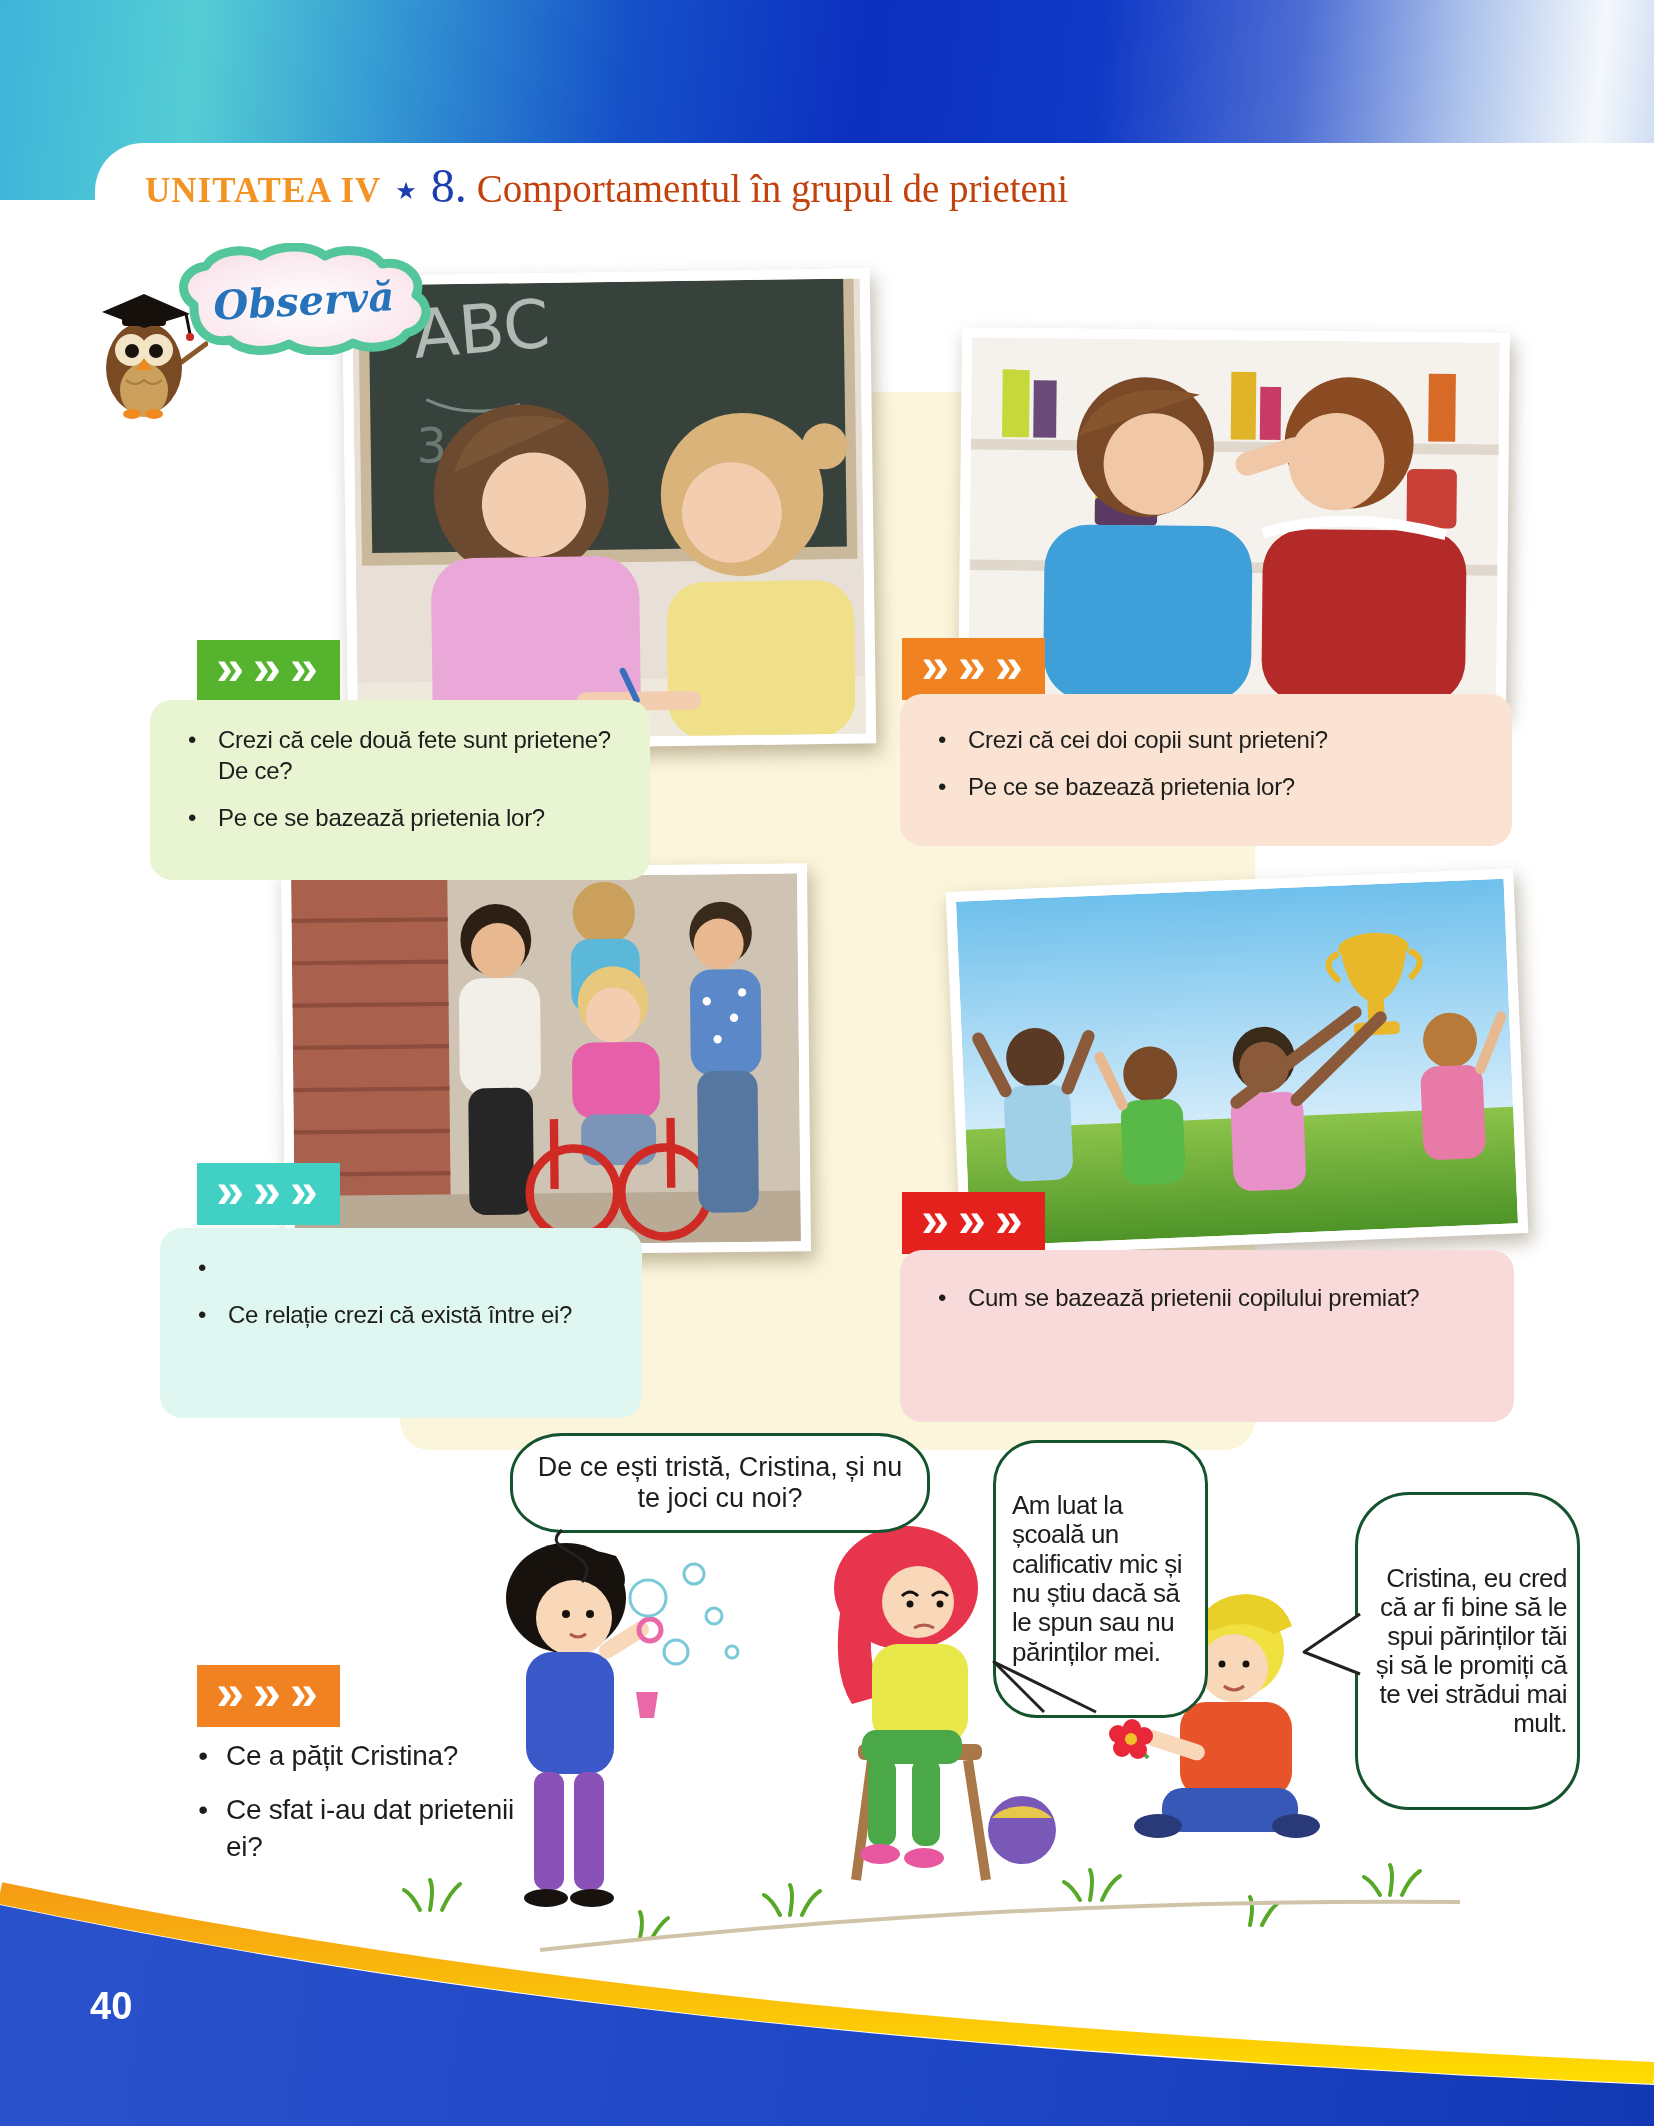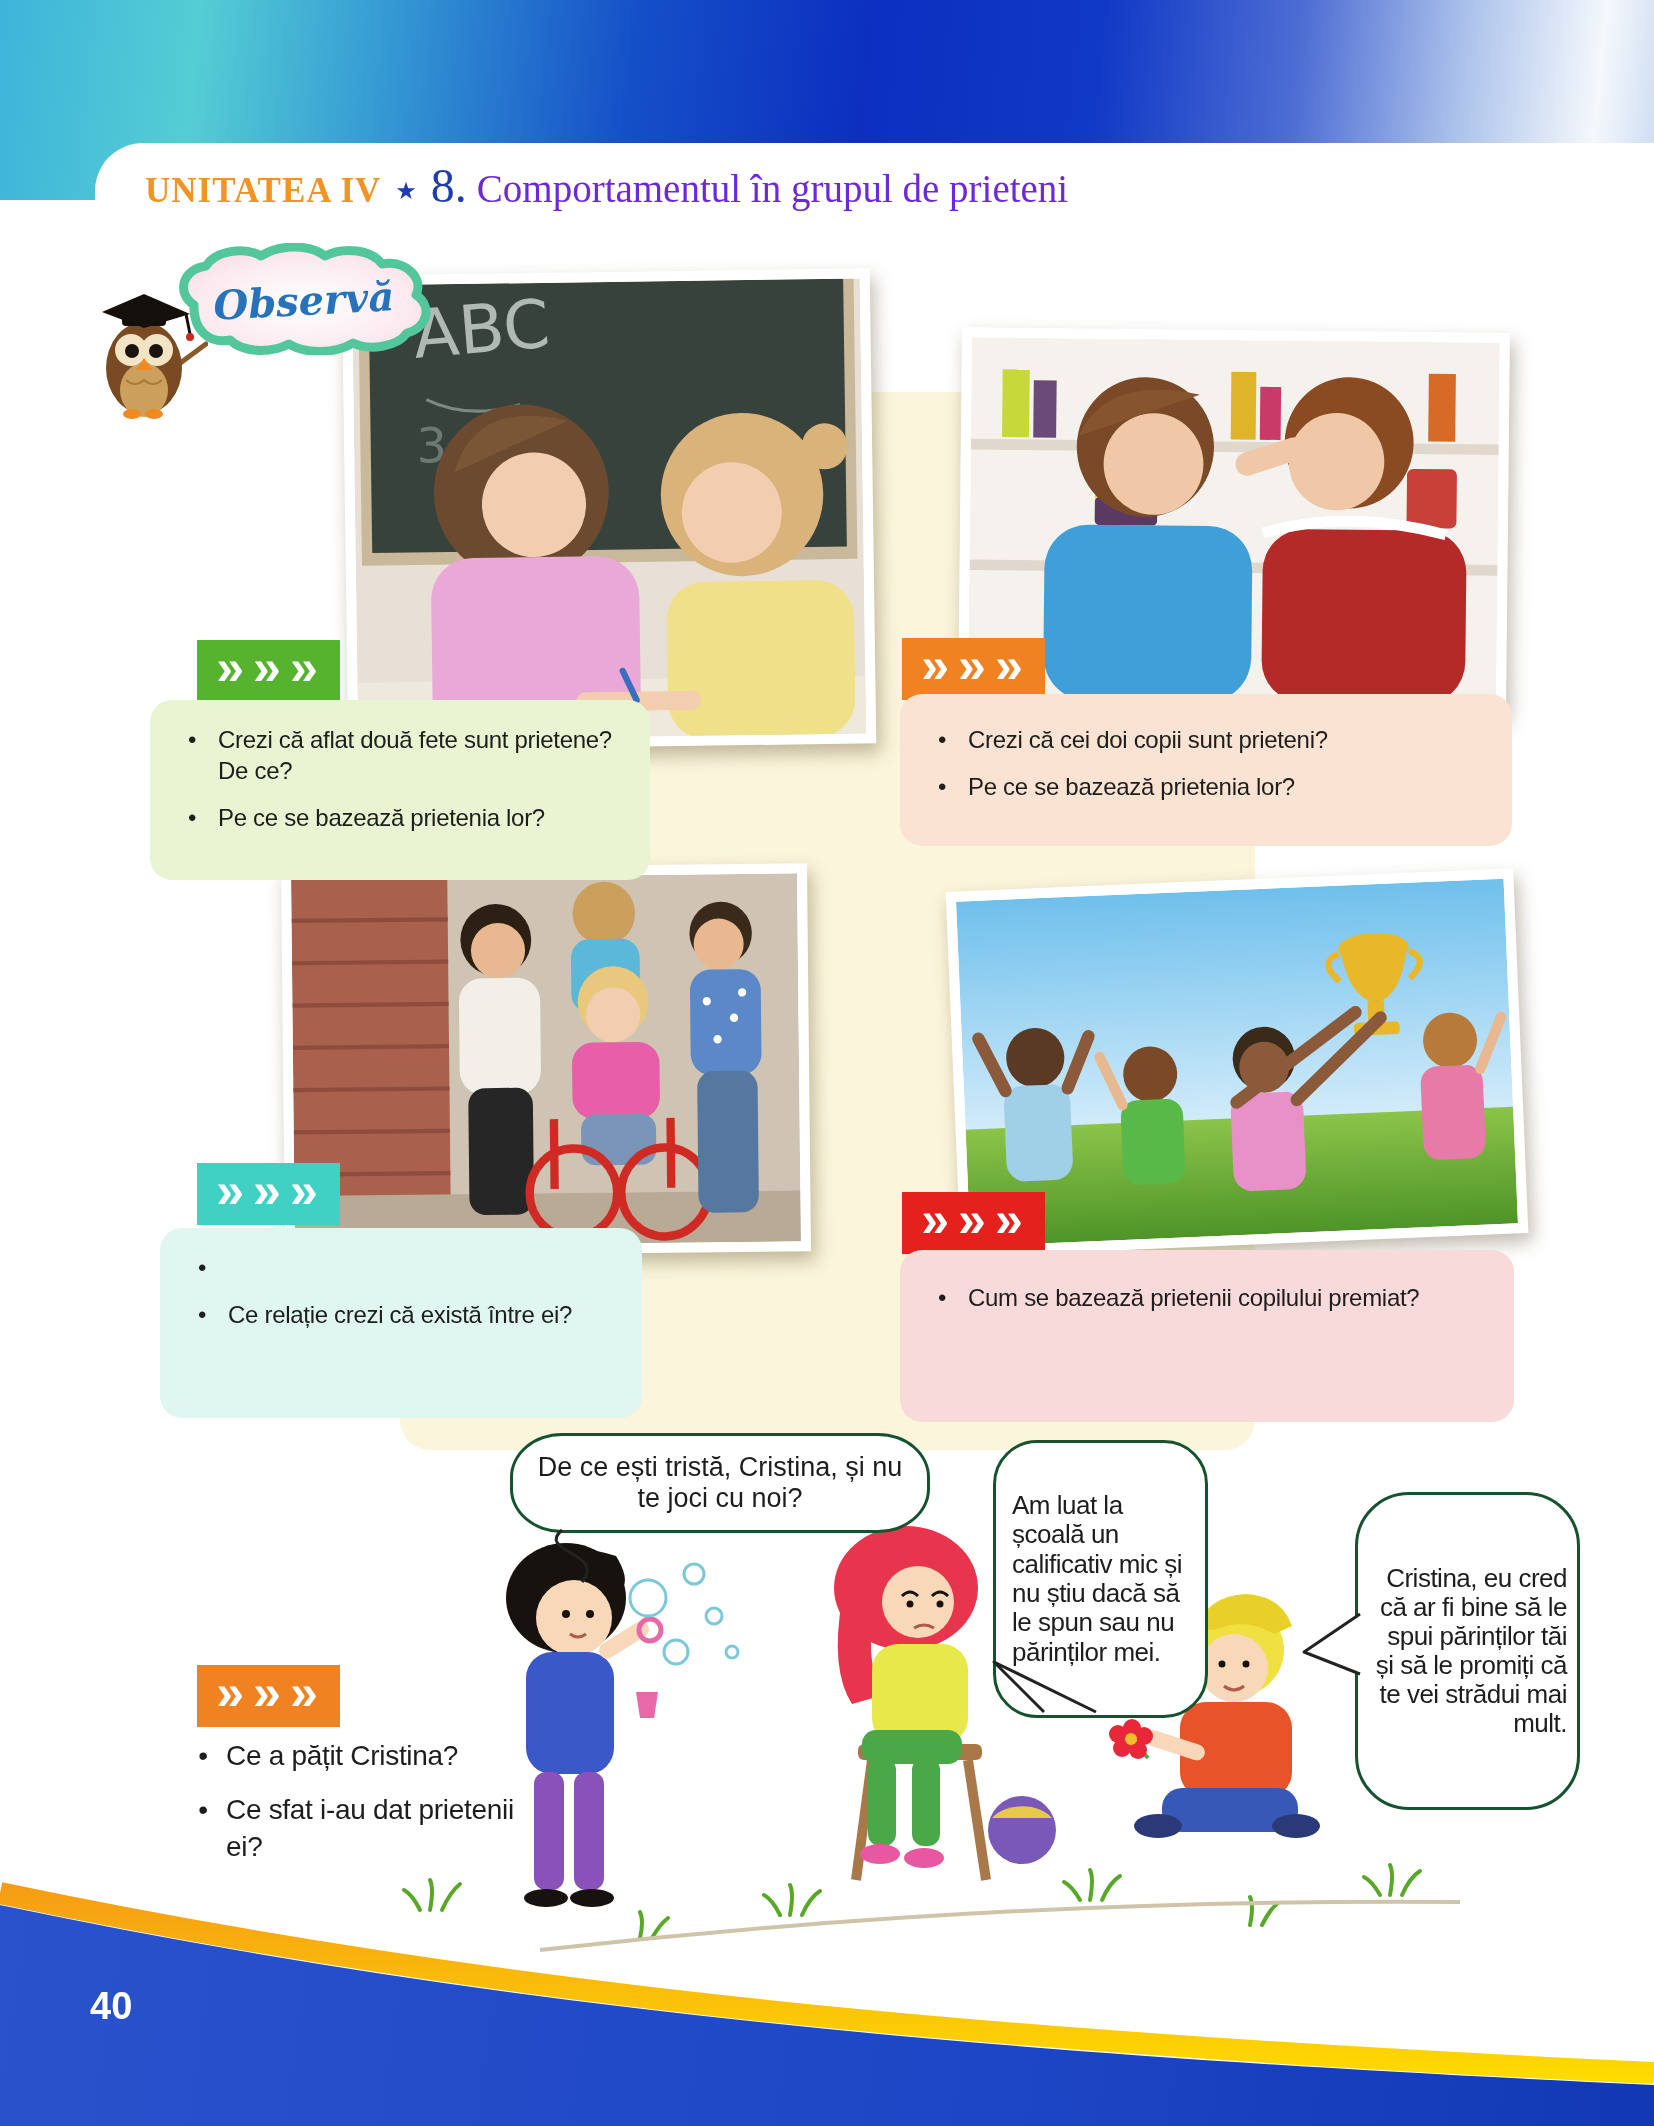--- a/index.html
+++ b/index.html
@@ -13,21 +13,21 @@
                #0c2fc0 52%,#1039c6 66%,#4e6ed4 78%,#aec4ec 88%,#f4f8fc 96%,#cddcf2 100%);}
   .content-card{left:95px;top:143px;width:1559px;height:1983px;background:#fff;
     border-top-left-radius:48px;}
 
   
   .title-row{left:145px;top:158px;display:flex;align-items:baseline;white-space:nowrap;}
   .unit-label{font-family:"Liberation Serif",serif;font-weight:700;font-size:35px;
     color:#f39323;letter-spacing:1px;}
   .star{color:#1d3db0;font-size:24px;margin:0 14px;transform:translateY(-3px);}
   .lesson-number{font-family:"Liberation Serif",serif;font-size:48px;color:#1d3db0;margin-right:10px;}
-  .lesson-title{font-family:"Liberation Serif",serif;font-size:39px;color:#6d28d9;}
+  .lesson-title{font-family:"Liberation Serif",serif;font-size:39px;color:#c2410c;}
 
   
   .cream-panel{left:400px;top:392px;width:855px;height:1058px;background:#fbf5db;border-radius:30px;}
 
   
   .photo{background:#fff;padding:10px;box-shadow:4px 9px 18px rgba(80,60,30,.35);}
   .photo svg{display:block;width:100%;height:100%;}
   .photo1{left:345px;top:272px;width:508px;height:455px;transform:rotate(-0.8deg);}
   .photo2{left:960px;top:330px;width:528px;height:362px;transform:rotate(0.6deg);}
   .photo3{left:283px;top:866px;width:506px;height:368px;transform:rotate(-0.6deg);}
@@ -265,21 +265,21 @@
   <div class="abs badge badge-red">
     <span>»»»</span>
     </div>
   <div class="abs badge badge-orange-2">
     <span>»»»</span>
     </div>
 
   <div class="abs qbox qbox-green">
     <div class="q">
       <span class="b">•</span>
-      <span class="t">Crezi că aflat două fete sunt prietene? De ce?</span>
+      <span class="t">Crezi că cele două fete sunt prietene? De ce?</span>
     </div>
     <div class="q">
       <span class="b">•</span>
       <span class="t">Pe ce se bazează prietenia lor?</span>
     </div>
   </div>
 
   <div class="abs qbox qbox-peach">
     <div class="q">
       <span class="b">•</span>

